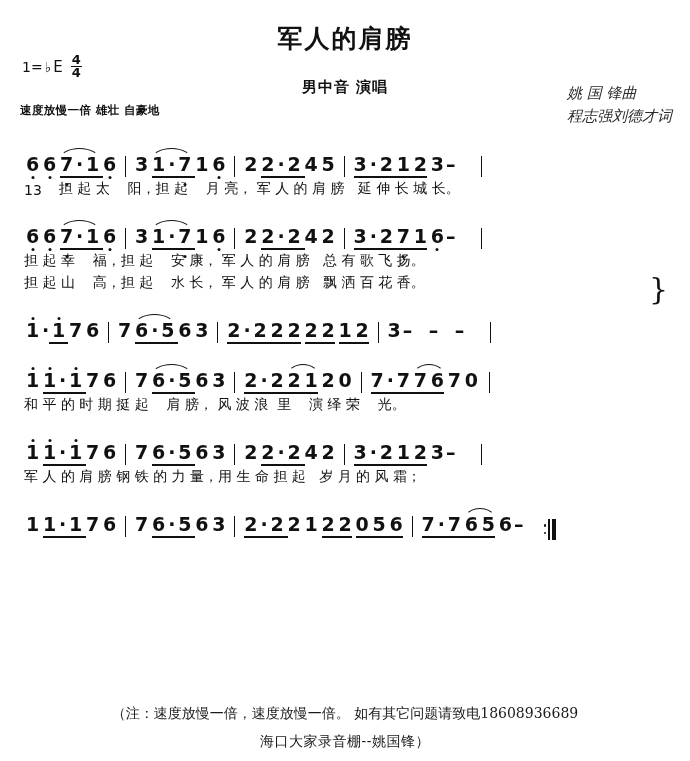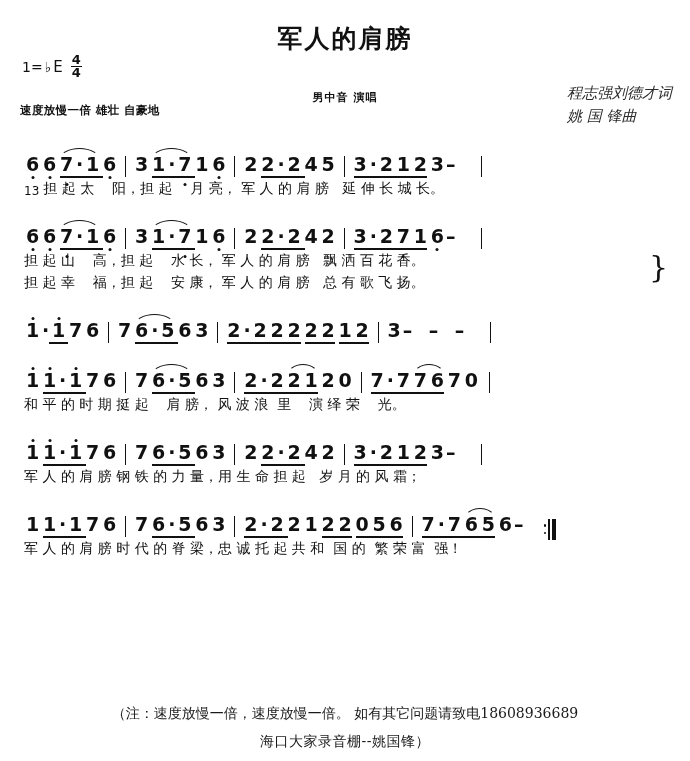--- a/index.html
+++ b/index.html
@@ -64,25 +64,25 @@
     top: 103px;
     font-family: "DejaVu Sans", sans-serif;
     font-size: 11.5px;
     font-weight: bold;
     letter-spacing: 0.4px;
   }
 
   .voice-mark {
     position: absolute;
     left: 0;
-    top: 90px;
+    top: 78px;
     width: 690px;
     text-align: center;
     font-family: "DejaVu Sans", sans-serif;
-    font-size: 11px;
+    font-size: 15px;
     font-weight: bold;
     letter-spacing: 1px;
   }
 
   .credits {
     position: absolute;
     right: 18px;
     top: 82px;
     text-align: left;
     font-family: "DejaVu Serif", serif;
@@ -212,25 +212,25 @@
   .lyricrow {
     font-family: "DejaVu Sans", sans-serif;
     font-size: 14px;
     color: #111;
     height: 22px;
     position: relative;
     white-space: pre;
     padding-left: 6px;
   }
   .lyricrow .vnum {
-    font-size: 12px;
+    font-size: 14px;
     vertical-align: baseline;
     position: relative;
     top: 2px;
-    margin-right: 4px;
+    margin-right: 17px;
   }
 
   .brace-right {
     position: absolute;
     right: 4px;
     top: -4px;
     font-size: 30px;
     font-family: "DejaVu Serif", serif;
     line-height: 1;
     color: #111;
@@ -287,22 +287,22 @@
     <span class="meter">
       <span class="num">4</span>
       <span class="den">4</span>
     </span>
   </div>
 
   <div class="voice-mark">男中音 演唱</div>
   <div class="tempo-mark">速度放慢一倍  雄壮 自豪地</div>
 
   <div class="credits">
+    <div class="cline">姚 国 锋曲</div>
     <div class="cline">程志强刘德才词</div>
-    <div class="cline">姚 国 锋曲</div>
   </div>
 </div>
 
 <div id="systems">
     <div class="system">
       <div class="noterow">
         <span class="measure">
           <span class="n" style="min-width: 17px;"><span class="gl">6</span><i class="oct-dn"></i></span>
           <span class="n" style="min-width: 17px;"><span class="gl">6</span><i class="oct-dn"></i></span>
           <span class="beamgrp bm1">
@@ -399,22 +399,22 @@
           </span>
           <span class="beamgrp bm1">
             <span class="n" style="min-width: 17px;"><span class="gl">7</span><i class="oct-dn"></i></span>
             <span class="n" style="min-width: 17px;"><span class="gl">1</span></span>
           </span>
           <span class="n" style="min-width: 17px;"><span class="gl">6</span><i class="oct-dn"></i></span>
           <span class="dash" style="width: 26px;">–</span>
         </span>
         <span class="barline end-thin" style="margin-left: 9px;"></span>
       </div>
+      <div class="lyricrow"><span>担 起 幸    福，担 起    安 康， 军 人 的 肩 膀   总 有 歌 飞 扬。</span></div>
       <div class="lyricrow"><span>担 起 山    高，担 起    水 长， 军 人 的 肩 膀   飘 洒 百 花 香。</span><span class="brace-right" style="top: 0px;">}</span></div>
-      <div class="lyricrow"><span>担 起 幸    福，担 起    安 康， 军 人 的 肩 膀   总 有 歌 飞 扬。</span></div>
     </div>
     <div class="system">
       <div class="noterow">
         <span class="measure">
           <span class="n" style="min-width: 17px;"><span class="gl">1</span><i class="oct-up"></i></span>
           <span class="augdot">·</span>
           <span class="n b1" style="min-width: 17px;"><span class="gl">1</span><i class="oct-up"></i></span>
           <span class="n" style="min-width: 17px;"><span class="gl">7</span></span>
           <span class="n" style="min-width: 17px;"><span class="gl">6</span></span>
         </span>
@@ -629,20 +629,19 @@
         </span>
         <span class="repeat-end">
           <span class="dots">
             <i></i>
             <i></i>
           </span>
           <span class="thin"></span>
           <span class="thick"></span>
         </span>
       </div>
-      <div class="lyricrow"><span>军 人 的 肩 膀 时 代 的 脊 梁，忠 诚 托 起 共 和  国 的  繁 荣 富  强！</span></div>
     </div>
   </div>
 
 <div id="footer">
   <div class="note-line">（注：速度放慢一倍，速度放慢一倍。 如有其它问题请致电18608936689</div>
   <div class="note-line second">海口大家录音棚--姚国锋）</div>
 </div>
 
 </body></html>

